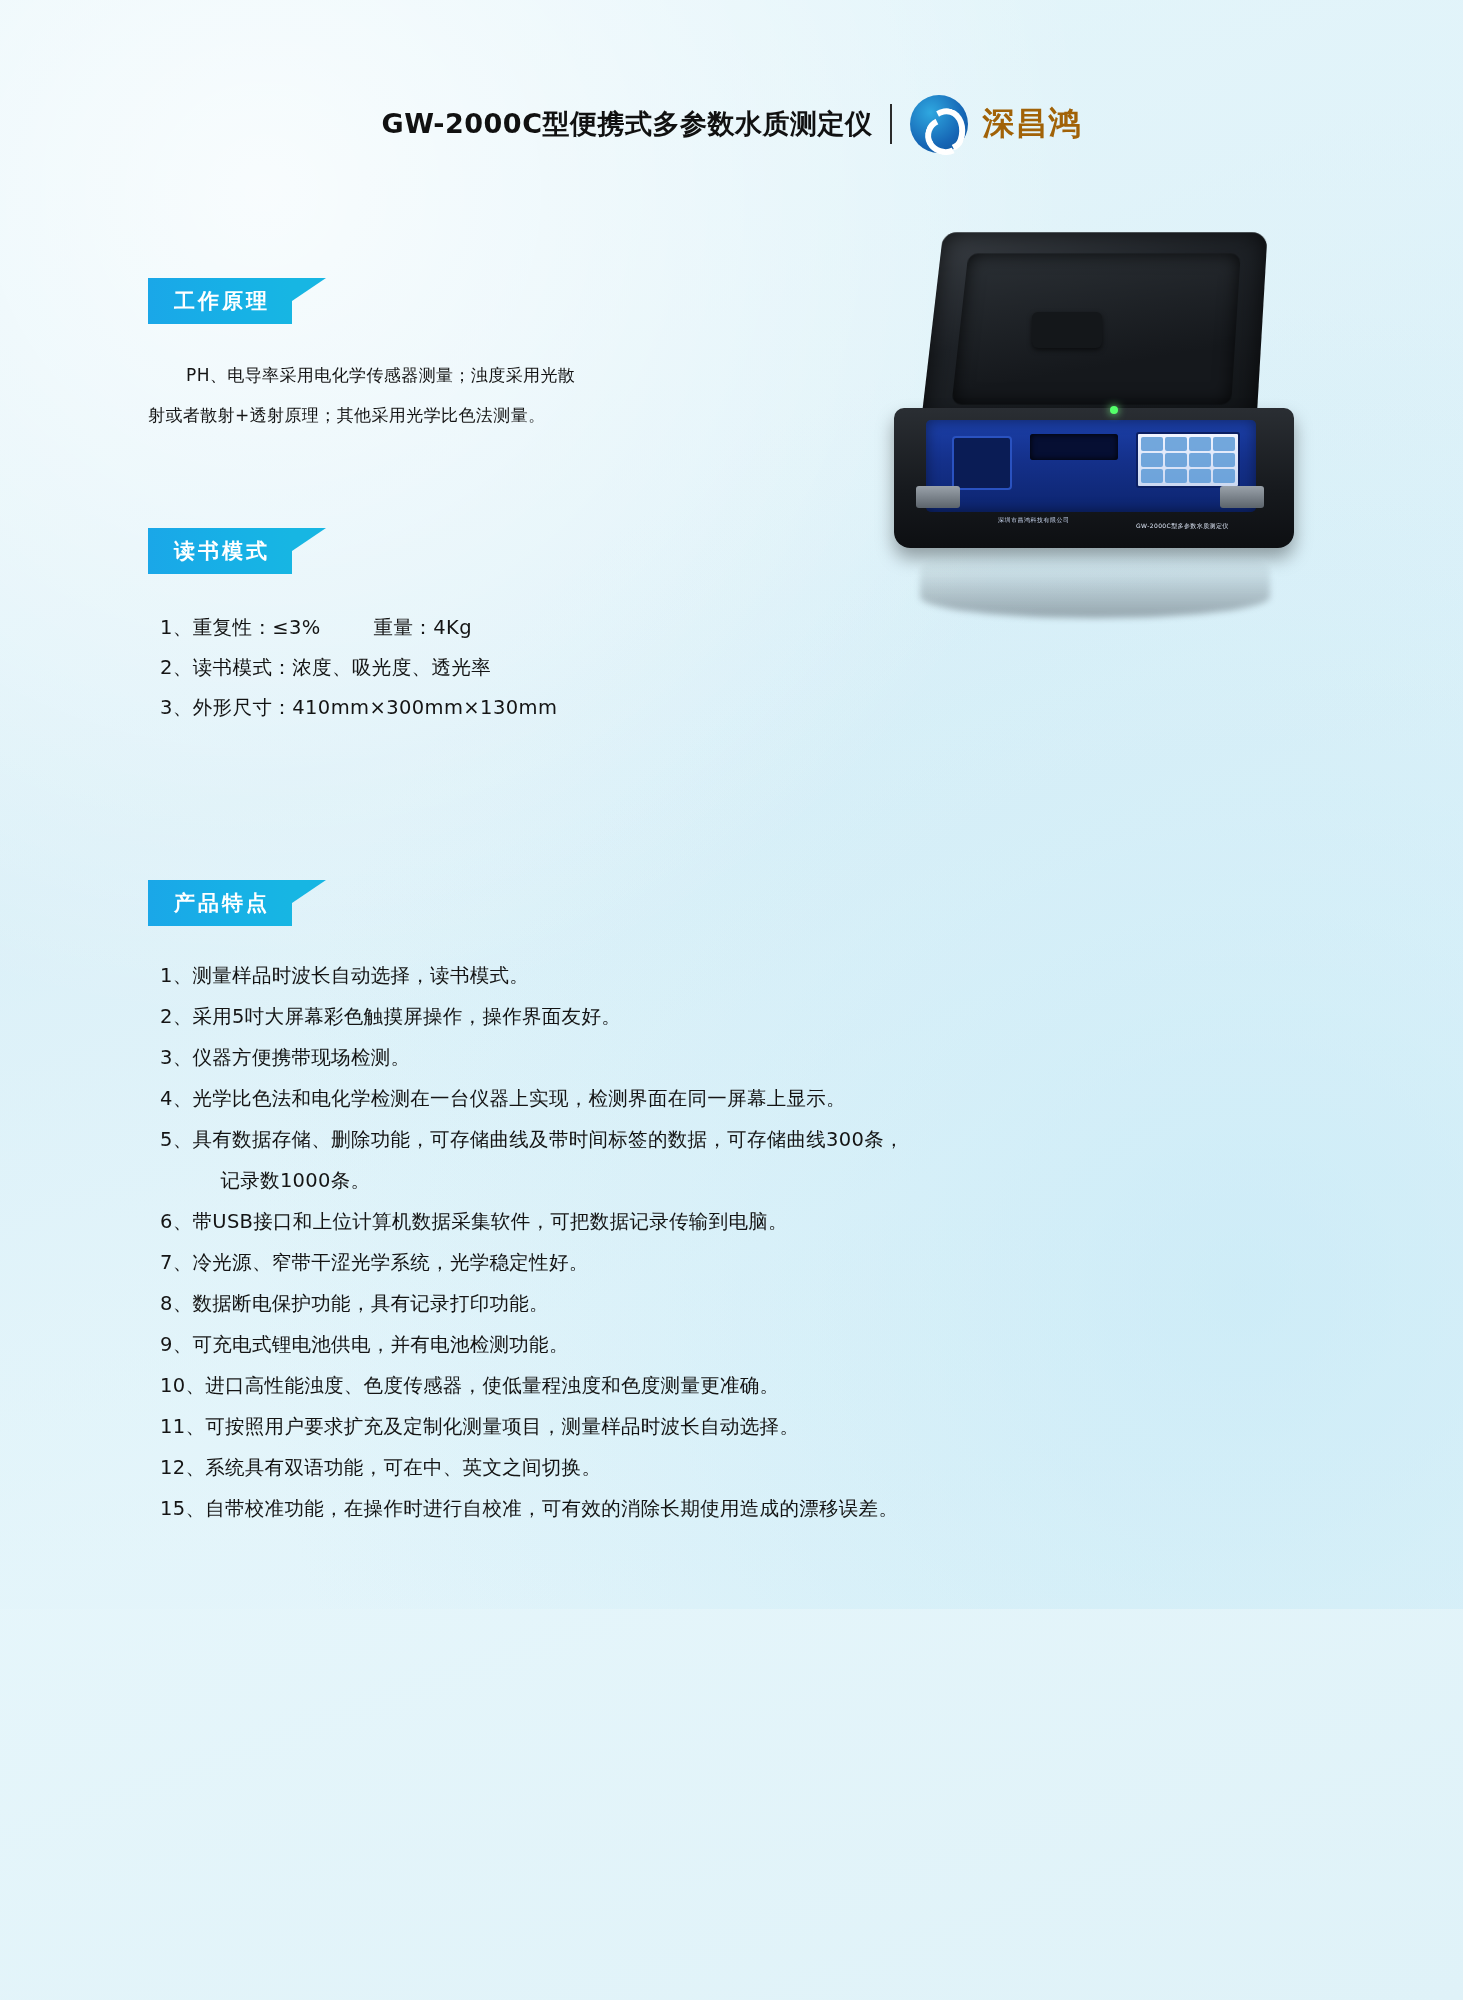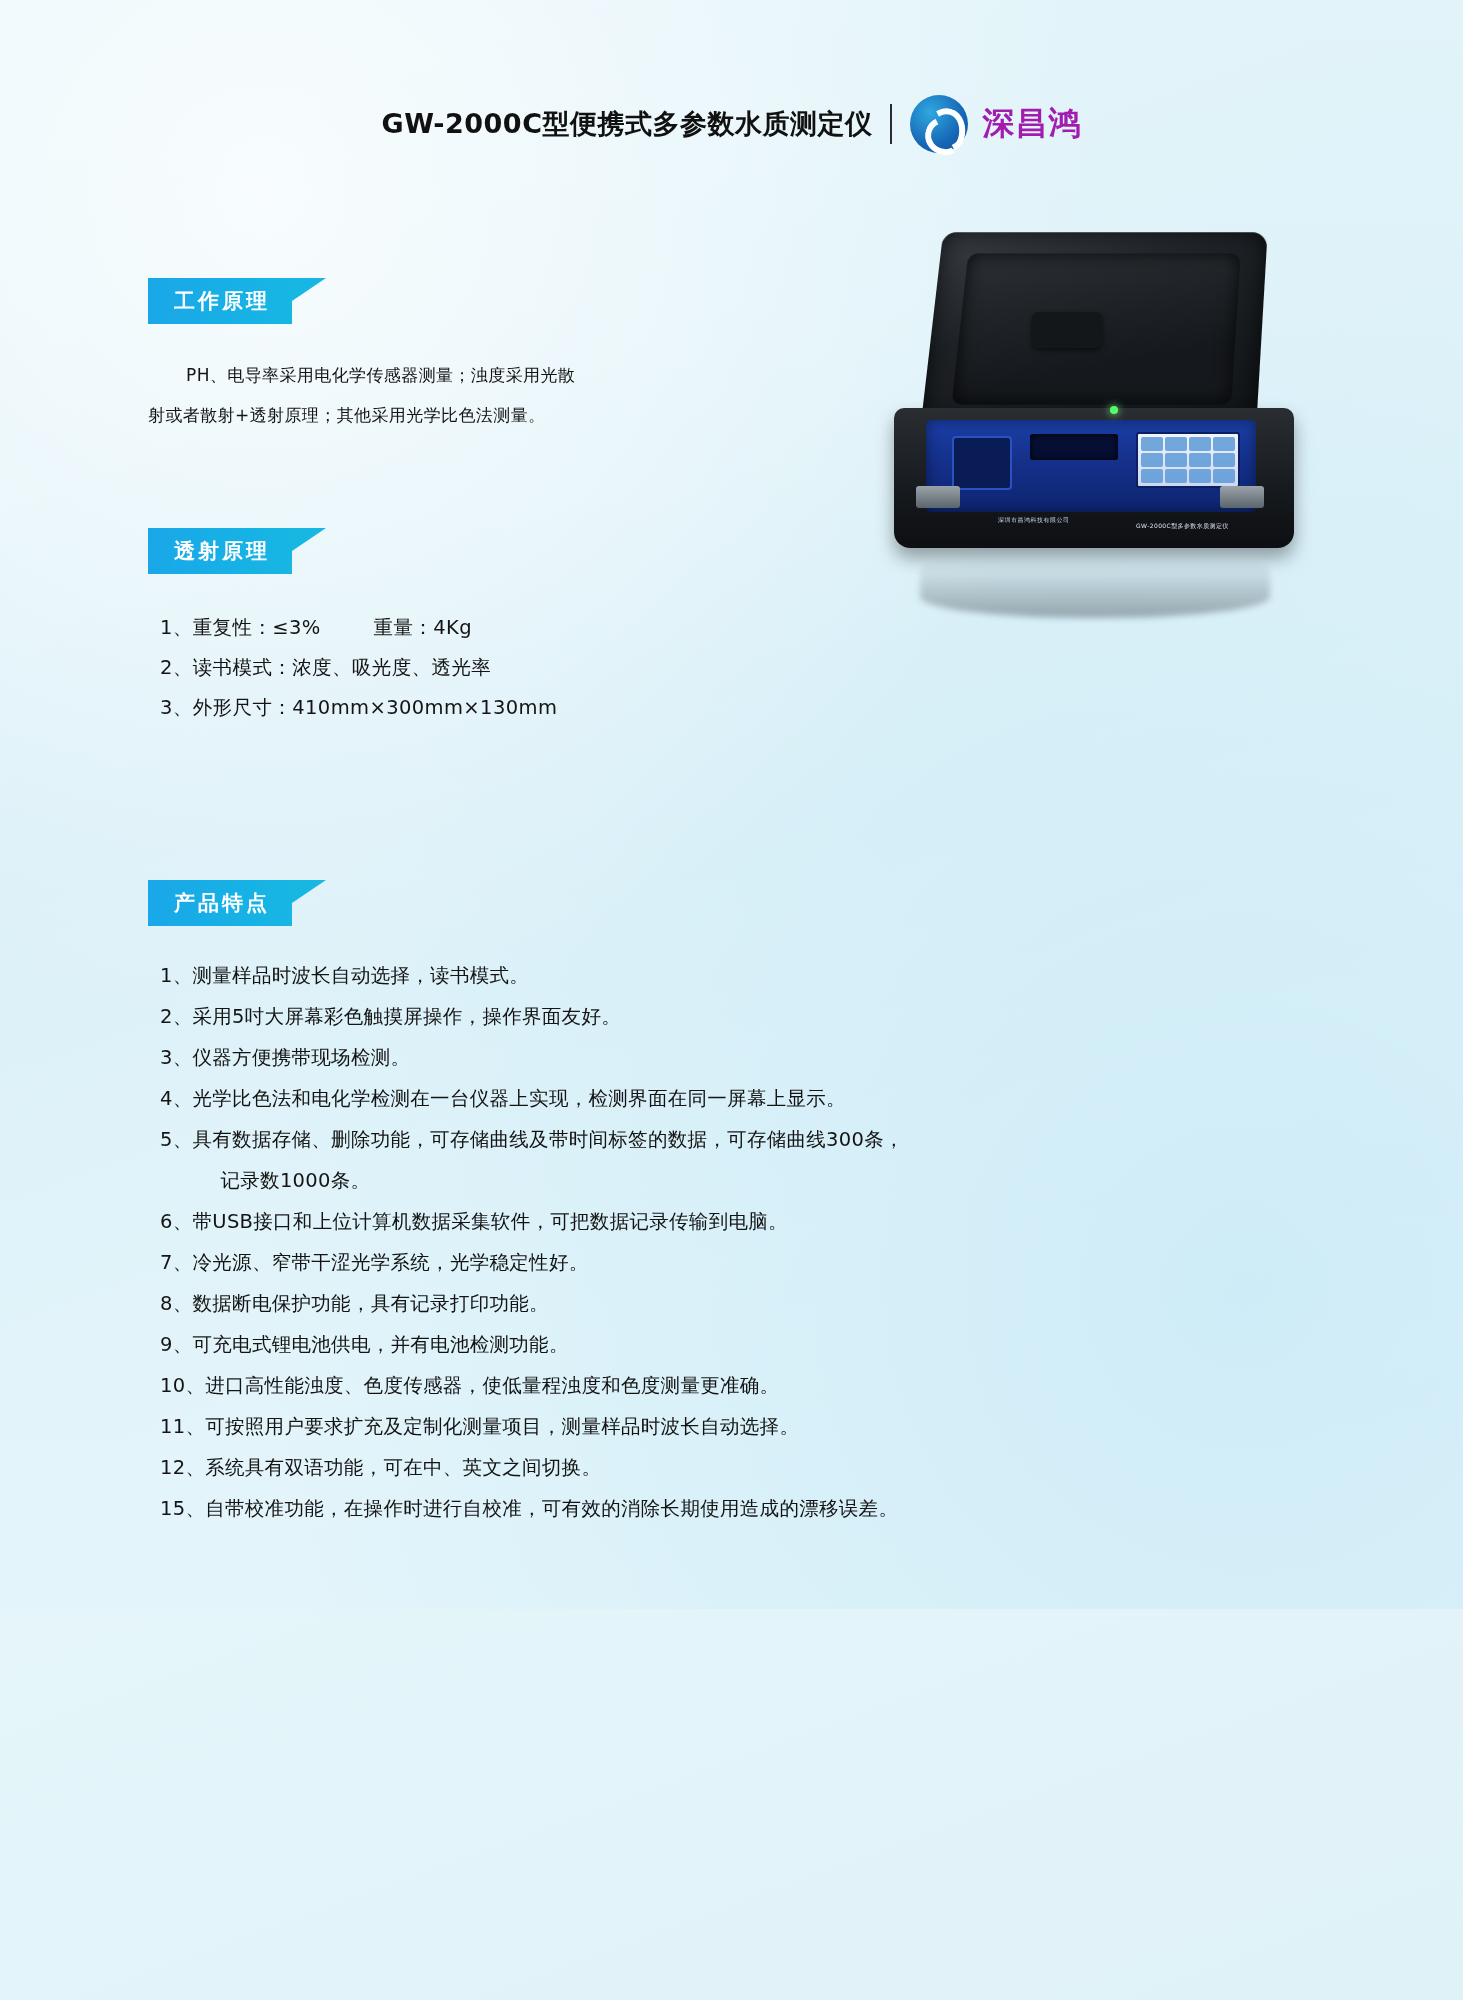--- a/index.html
+++ b/index.html
@@ -90,21 +90,21 @@
     height: 26px;
     border: 6px solid #ffffff;
     border-radius: 50%;
     border-right-color: transparent;
     border-top-color: transparent;
     transform: rotate(18deg);
   }
   .brand-name {
     font-size: 32px;
     font-weight: bold;
-    color: #a21caf;
+    color: #a16207;
     letter-spacing: 1px;
     font-family: "DejaVu Sans", "Liberation Sans", sans-serif;
   }
 
   
   .banner {
     position: absolute;
     height: 46px;
     display: flex;
     align-items: center;
@@ -381,21 +381,21 @@
       </div>
     <div class="banner-tail"></div>
   </div>
   <div class="para" style="left:148px; top:355px; width:640px;">
     <p class="indent">PH、电导率采用电化学传感器测量；浊度采用光散</p>
     <p>射或者散射+透射原理；其他采用光学比色法测量。</p>
   </div>
 
   <div class="banner" style="left:148px; top:528px;">
     <div class="banner-body">
-        <span>透射原理</span>
+        <span>读书模式</span>
       </div>
     <div class="banner-tail"></div>
   </div>
   <div class="spec-list" style="left:160px; top:608px;">
     <div>1、重复性：≤3%        重量：4Kg</div>
     <div>2、读书模式：浓度、吸光度、透光率</div>
     <div>3、外形尺寸：410mm×300mm×130mm</div>
   </div>
 
   <div class="banner" style="left:148px; top:880px;">

